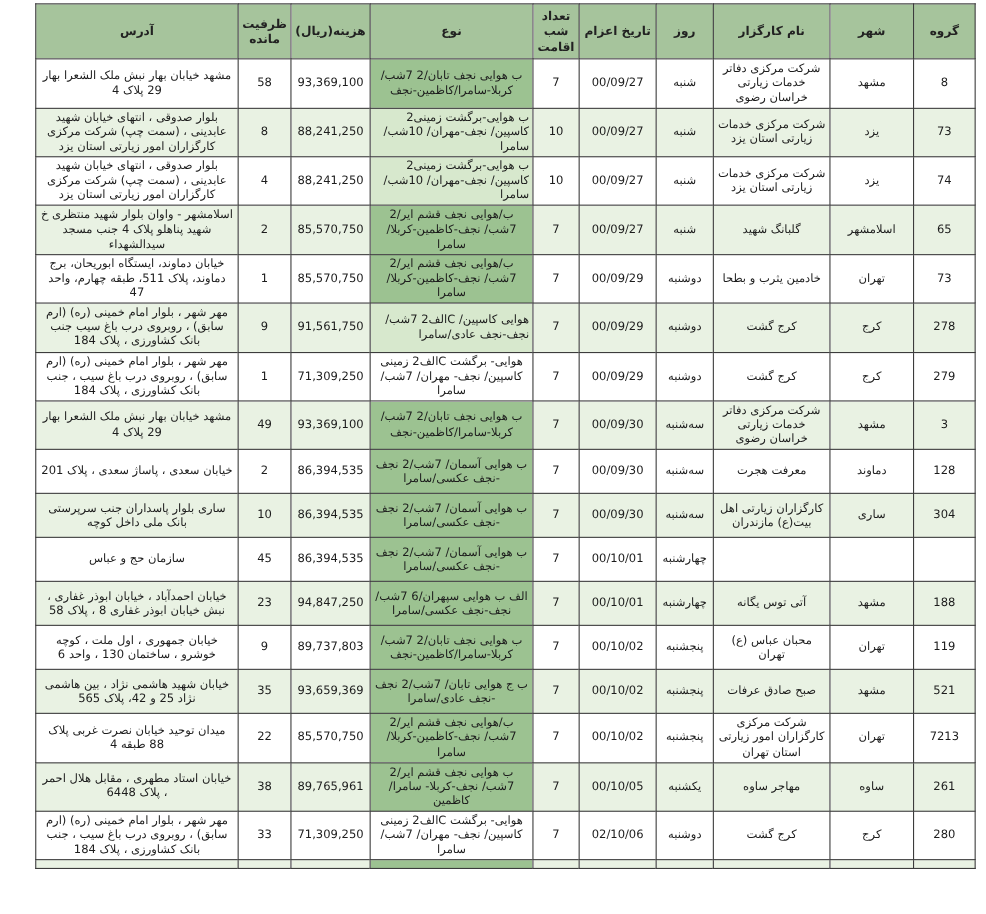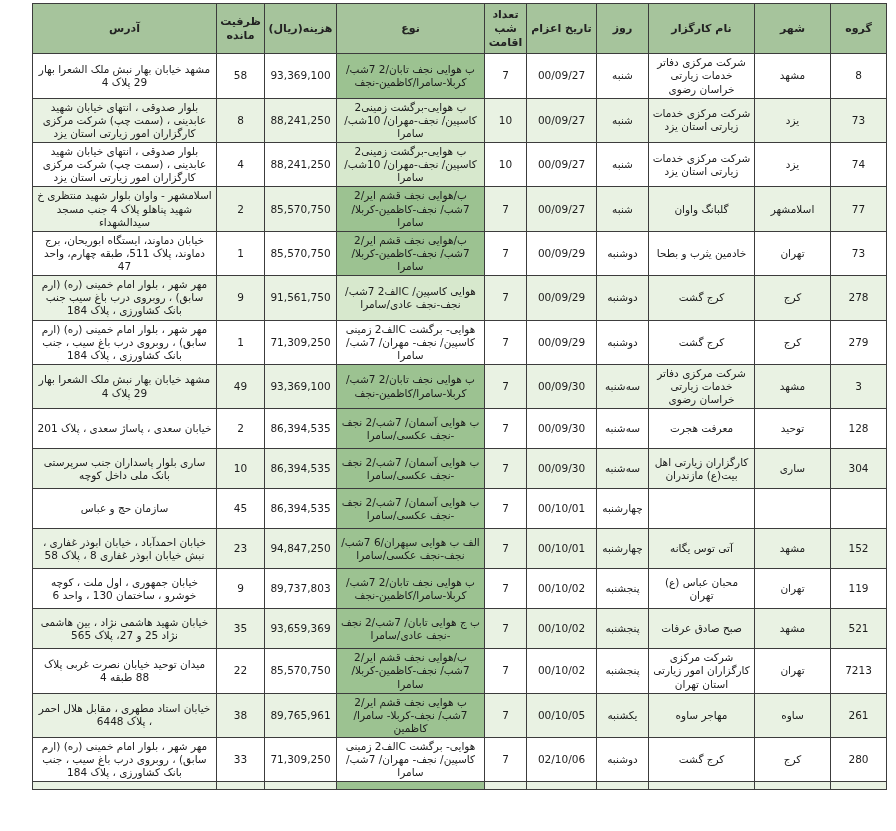--- a/index.html
+++ b/index.html
@@ -19,21 +19,21 @@
     color:#1c1c1c;text-align:center;vertical-align:middle;
     word-wrap:break-word;overflow:hidden;
   }
   th{
     background:var(--header_bg,#a6c49c);
     font-weight:bold;font-size:11px;color:#222;padding:4px 2px;
   }
   tbody tr{height:40px;}
   tbody tr:nth-child(even) td{background:var(--row_alt_bg,#e9f2e3);}
   td.type-green{background:var(--type_green,#9cc291)!important;}
-  td.type-light{background:var(--type_light,#d7e8cd)!important;}
+  td.type-light{background:var(--type_light,#d7e8cd)!important;text-align:right;}
   td.type-white{background:#ffffff!important;}
   tr.partial{height:8px;}
   tr.partial td{padding:0;}
 </style>
 </head>
 <body data-name="tours-report-page">
 
 <table data-name="tours-table">
   <colgroup>
     <col style="width:56px">
@@ -92,23 +92,23 @@
     <td data-name="cell-agent">شرکت مرکزی خدمات زیارتی استان یزد</td>
     <td data-name="cell-day">شنبه</td>
     <td data-name="cell-date">00/09/27</td>
     <td data-name="cell-nights">10</td>
     <td data-name="cell-type" class="type-light">ب هوایی-برگشت زمینی2 کاسپین/ نجف-مهران/ 10شب/سامرا</td>
     <td data-name="cell-cost">88,241,250</td>
     <td data-name="cell-capacity">4</td>
     <td data-name="cell-address">بلوار صدوقی ، انتهای خیابان شهید عابدینی ، (سمت چپ) شرکت مرکزی کارگزاران امور زیارتی استان یزد</td>
   </tr>
       <tr data-name="tour-row">
-    <td data-name="cell-group">77</td>
+    <td data-name="cell-group">65</td>
     <td data-name="cell-city">اسلامشهر</td>
-    <td data-name="cell-agent">گلبانگ واوان</td>
+    <td data-name="cell-agent">گلبانگ شهید</td>
     <td data-name="cell-day">شنبه</td>
     <td data-name="cell-date">00/09/27</td>
     <td data-name="cell-nights">7</td>
     <td data-name="cell-type" class="type-green">ب/هوایی نجف قشم ایر/2 7شب/ نجف-کاظمین-کربلا/ سامرا</td>
     <td data-name="cell-cost">85,570,750</td>
     <td data-name="cell-capacity">2</td>
     <td data-name="cell-address">اسلامشهر - واوان بلوار شهید منتظری خ شهید پناهلو پلاک 4 جنب مسجد سیدالشهداء</td>
   </tr>
       <tr data-name="tour-row">
     <td data-name="cell-group">73</td>
@@ -153,21 +153,21 @@
     <td data-name="cell-day">سه‌شنبه</td>
     <td data-name="cell-date">00/09/30</td>
     <td data-name="cell-nights">7</td>
     <td data-name="cell-type" class="type-green">ب هوایی نجف تابان/2 7شب/ کربلا-سامرا/کاظمین-نجف</td>
     <td data-name="cell-cost">93,369,100</td>
     <td data-name="cell-capacity">49</td>
     <td data-name="cell-address">مشهد خیابان بهار نبش ملک الشعرا بهار 29 پلاک 4</td>
   </tr>
       <tr data-name="tour-row">
     <td data-name="cell-group">128</td>
-    <td data-name="cell-city">توحید</td>
+    <td data-name="cell-city">دماوند</td>
     <td data-name="cell-agent">معرفت هجرت</td>
     <td data-name="cell-day">سه‌شنبه</td>
     <td data-name="cell-date">00/09/30</td>
     <td data-name="cell-nights">7</td>
     <td data-name="cell-type" class="type-green">ب هوایی آسمان/ 7شب/2 نجف -نجف عکسی/سامرا</td>
     <td data-name="cell-cost">86,394,535</td>
     <td data-name="cell-capacity">2</td>
     <td data-name="cell-address">خیابان سعدی ، پاساژ سعدی ، پلاک 201</td>
   </tr>
       <tr data-name="tour-row">
@@ -188,21 +188,21 @@
     <td data-name="cell-agent"></td>
     <td data-name="cell-day">چهارشنبه</td>
     <td data-name="cell-date">00/10/01</td>
     <td data-name="cell-nights">7</td>
     <td data-name="cell-type" class="type-green">ب هوایی آسمان/ 7شب/2 نجف -نجف عکسی/سامرا</td>
     <td data-name="cell-cost">86,394,535</td>
     <td data-name="cell-capacity">45</td>
     <td data-name="cell-address">سازمان حج و عباس</td>
   </tr>
       <tr data-name="tour-row">
-    <td data-name="cell-group">152</td>
+    <td data-name="cell-group">188</td>
     <td data-name="cell-city">مشهد</td>
     <td data-name="cell-agent">آتی توس یگانه</td>
     <td data-name="cell-day">چهارشنبه</td>
     <td data-name="cell-date">00/10/01</td>
     <td data-name="cell-nights">7</td>
     <td data-name="cell-type" class="type-green">الف ب هوایی سپهران/6 7شب/ نجف-نجف عکسی/سامرا</td>
     <td data-name="cell-cost">94,847,250</td>
     <td data-name="cell-capacity">23</td>
     <td data-name="cell-address">خیابان احمدآباد ، خیابان ابوذر غفاری ، نبش خیابان ابوذر غفاری 8 ، پلاک 58</td>
   </tr>
@@ -221,21 +221,21 @@
       <tr data-name="tour-row">
     <td data-name="cell-group">521</td>
     <td data-name="cell-city">مشهد</td>
     <td data-name="cell-agent">صبح صادق عرفات</td>
     <td data-name="cell-day">پنجشنبه</td>
     <td data-name="cell-date">00/10/02</td>
     <td data-name="cell-nights">7</td>
     <td data-name="cell-type" class="type-green">ب ج هوایی تابان/ 7شب/2 نجف -نجف عادی/سامرا</td>
     <td data-name="cell-cost">93,659,369</td>
     <td data-name="cell-capacity">35</td>
-    <td data-name="cell-address">خیابان شهید هاشمی نژاد ، بین هاشمی نژاد 25 و 27، پلاک 565</td>
+    <td data-name="cell-address">خیابان شهید هاشمی نژاد ، بین هاشمی نژاد 25 و 42، پلاک 565</td>
   </tr>
       <tr data-name="tour-row">
     <td data-name="cell-group">7213</td>
     <td data-name="cell-city">تهران</td>
     <td data-name="cell-agent">شرکت مرکزی کارگزاران امور زیارتی استان تهران</td>
     <td data-name="cell-day">پنجشنبه</td>
     <td data-name="cell-date">00/10/02</td>
     <td data-name="cell-nights">7</td>
     <td data-name="cell-type" class="type-green">ب/هوایی نجف قشم ایر/2 7شب/ نجف-کاظمین-کربلا/ سامرا</td>
     <td data-name="cell-cost">85,570,750</td>

